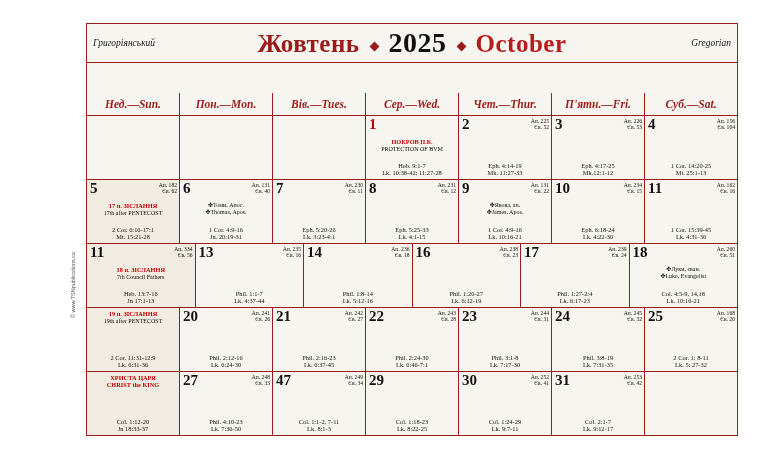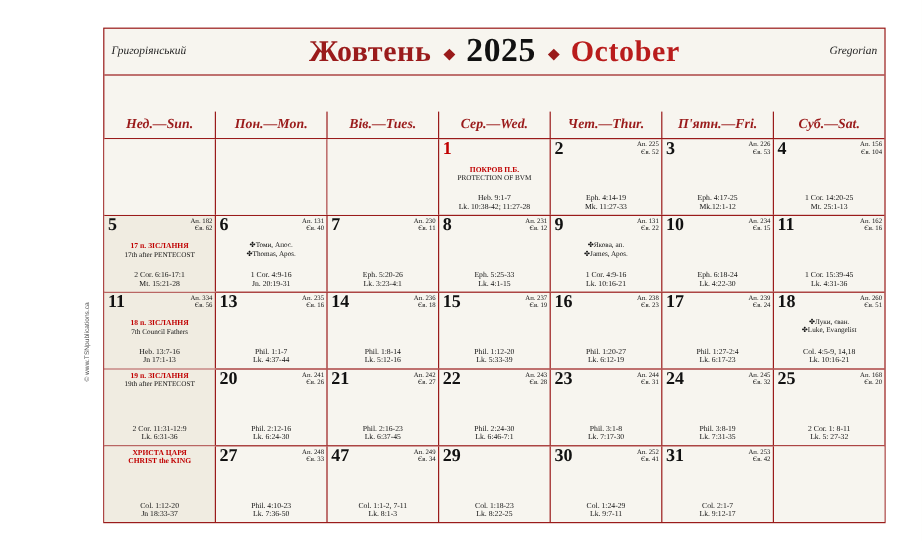--- a/index.html
+++ b/index.html
@@ -409,33 +409,20 @@
                 <div class="saintline">Єв.   18</div>
               </div>
             </div>
             <div class="readings">
               <div>Phil. 1:8-14</div>
               <div>Lk. 5:12-16</div>
             </div>
           </div>
           <div class="cell">
             <div class="toprow">
-              <div class="daynum">15</div>
-              <div class="saint">
-                <div class="saintline">Ап. 237</div>
-                <div class="saintline">Єв.   19</div>
-              </div>
-            </div>
-            <div class="readings">
-              <div>Phil. 1:12-20</div>
-              <div>Lk. 5:33-39</div>
-            </div>
-          </div>
-          <div class="cell">
-            <div class="toprow">
               <div class="daynum">16</div>
               <div class="saint">
                 <div class="saintline">Ап. 238</div>
                 <div class="saintline">Єв.   23</div>
               </div>
             </div>
             <div class="readings">
               <div>Phil. 1:20-27</div>
               <div>Lk. 6:12-19</div>
             </div>

